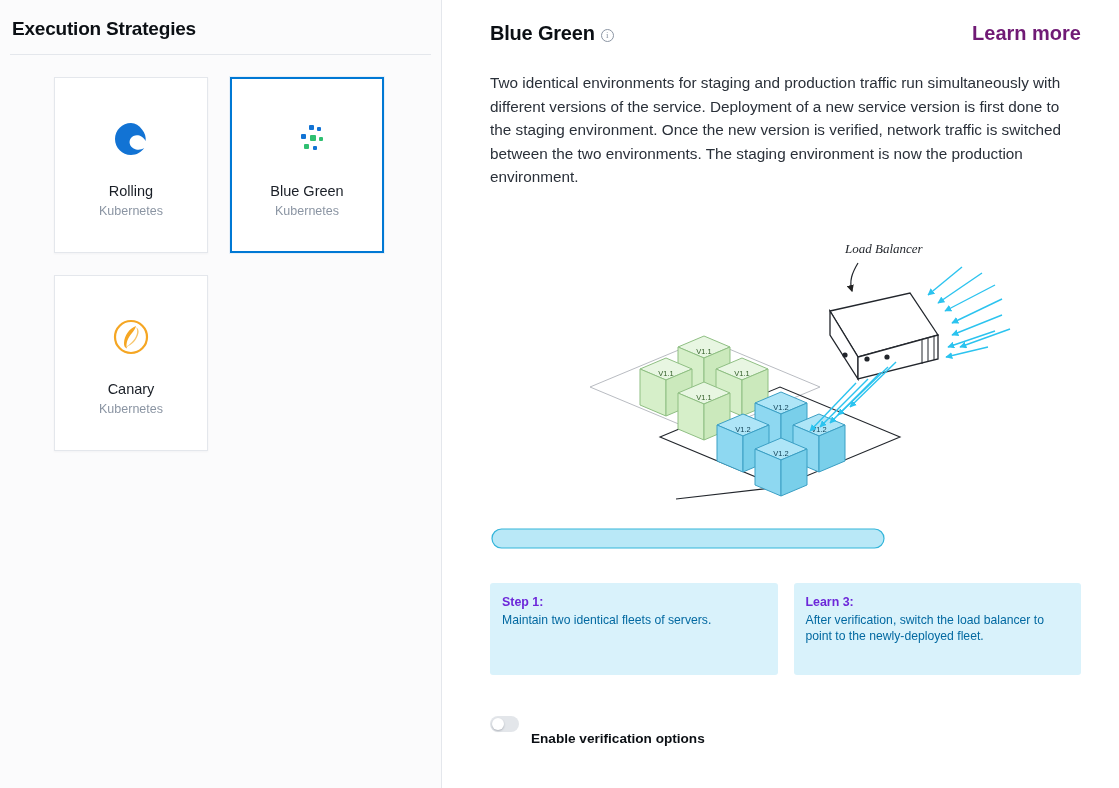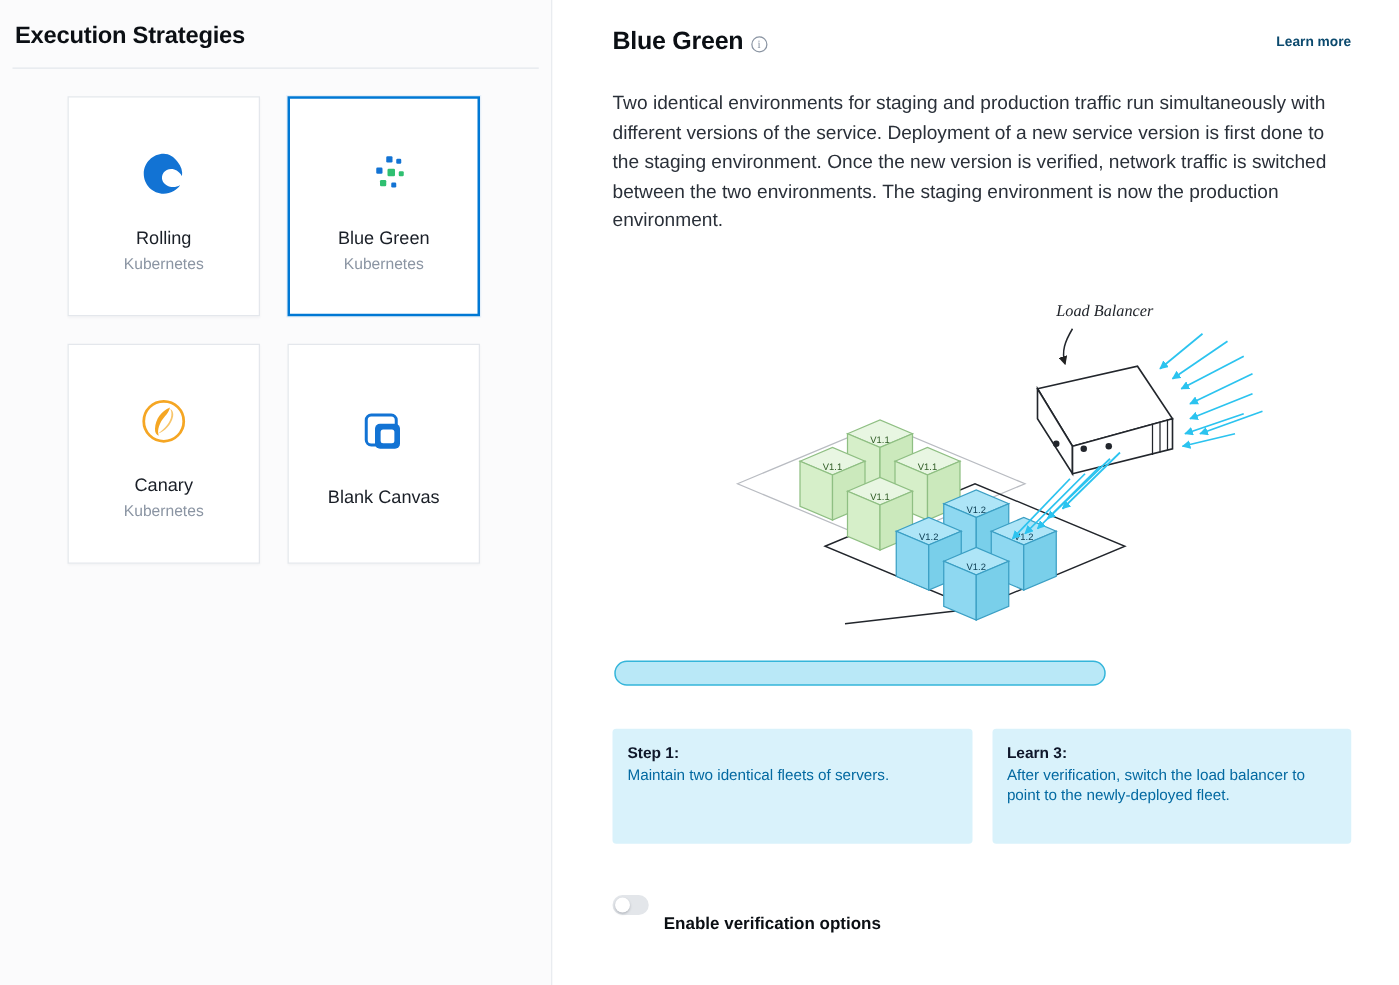--- a/index.html
+++ b/index.html
@@ -116,22 +116,22 @@
     border-radius: 50%;
     border: 1.2px solid #8b95a3;
     color: #8b95a3;
     font-size: 9px;
     line-height: 11px;
     text-align: center;
     font-family: "Liberation Serif", serif;
     margin-top: 4px;
   }
   .learn-more {
-    color: #0c4a6e;
-    font-size: 11px;
+    color: #701a75;
+    font-size: 20px;
     font-weight: bold;
     cursor: pointer;
     text-decoration: none;
   }
   .description {
     font-size: 15.3px;
     line-height: 23.5px;
     color: #2a3039;
     max-width: 600px;
     margin-bottom: 18px;
@@ -155,21 +155,21 @@
   .step {
     flex: 1;
     background: #d9f2fb;
     border-radius: 3px;
     padding: 12px 12px 14px 12px;
     min-height: 92px;
   }
   .step-title {
     font-size: 12.4px;
     font-weight: bold;
-    color: #0f172a;
+    color: #6d28d9;
     margin-bottom: 3px;
   }
   .step-text {
     font-size: 12.2px;
     line-height: 16px;
     color: #0369a1;
   }
 
   
   .toggle-row {
@@ -246,30 +246,20 @@
           <svg width="42" height="42" viewBox="0 0 42 42">
             <circle cx="21" cy="21" r="16" fill="none" stroke="#f5a623" stroke-width="2.2"></circle>
             <path d="M26 10 C19 13 14.5 19 14 27 C13.8 30 15 32 17 32.5 C15.5 28 17.5 22 22 17 C24 14.8 25.5 12.5 26 10 Z" fill="#f5a623"></path>
             <path d="M16 31 C22 29 27 24 28.5 17 C29 14.5 28 12 26.2 11.2 C28.5 15.5 26.5 21.5 22 26 C19.8 28.2 17.6 30 16 31 Z" fill="#f7c56b"></path>
           </svg>
         </div>
         <div class="card-label">Canary</div>
         <div class="card-sub">Kubernetes</div>
       </div>
 
-      <div class="card blank">
-        <div class="card-icon">
-          <svg width="38" height="38" viewBox="0 0 38 38">
-            <rect x="5" y="5" width="24" height="24" rx="4" fill="none" stroke="#1273d4" stroke-width="2.4"></rect>
-            <rect x="12" y="12" width="20" height="20" rx="4" fill="#1273d4"></rect>
-            <rect x="16.5" y="16.5" width="11" height="11" rx="2" fill="#ffffff"></rect>
-          </svg>
-        </div>
-        <div class="card-label">Blank Canvas</div>
-      </div>
 
     </div>
   </div>
 
   <div class="right">
 
     <div class="right-head">
       <div class="right-title-wrap">
         <div class="right-title">Blue Green</div>
         <div class="info-icon">i</div>

